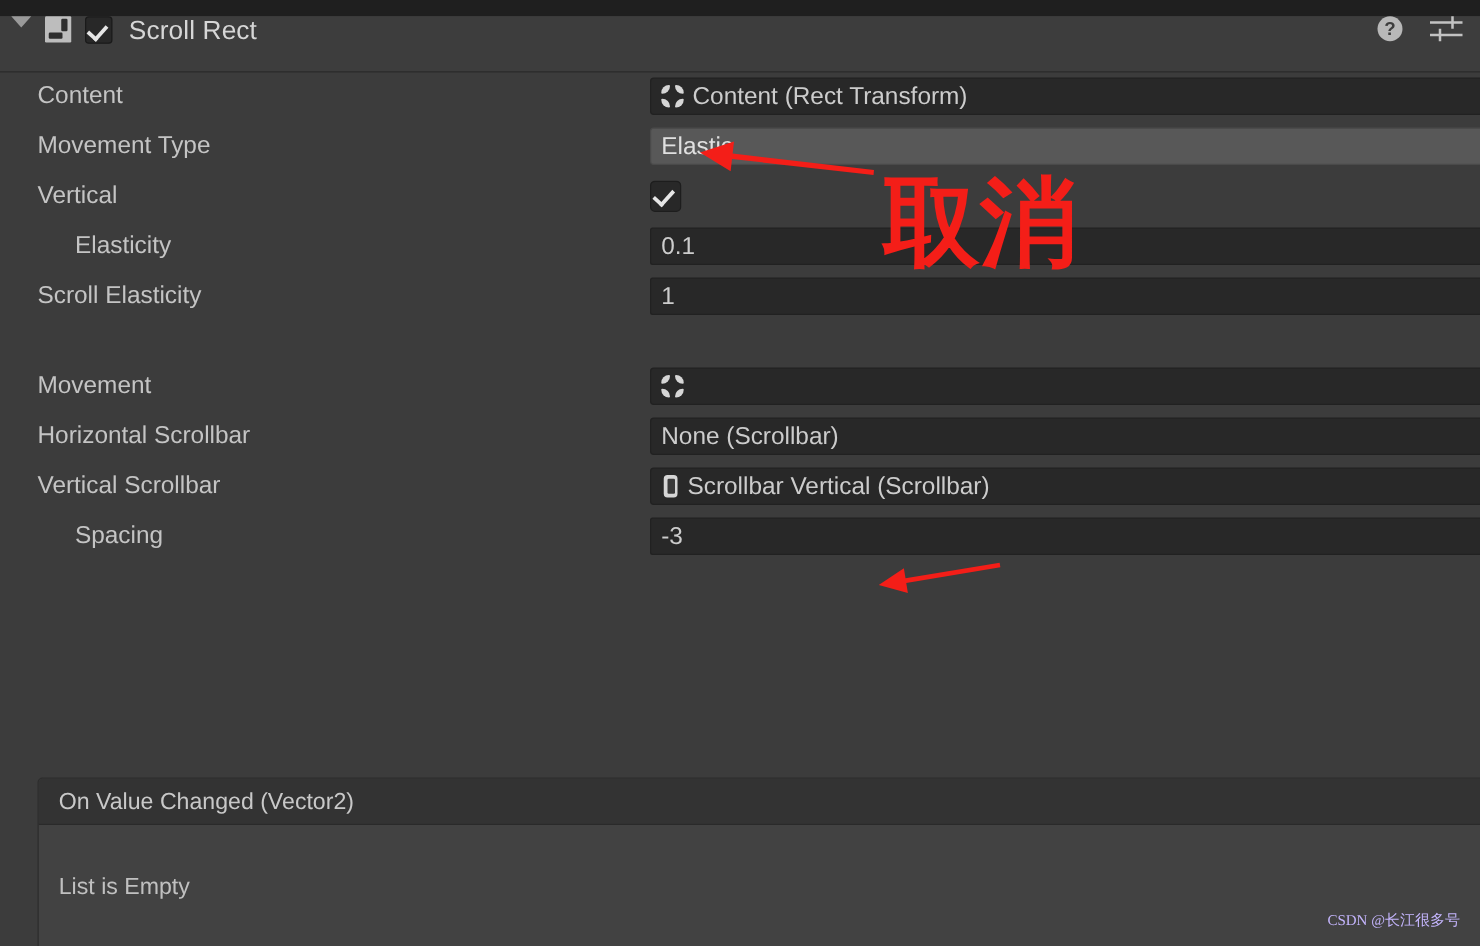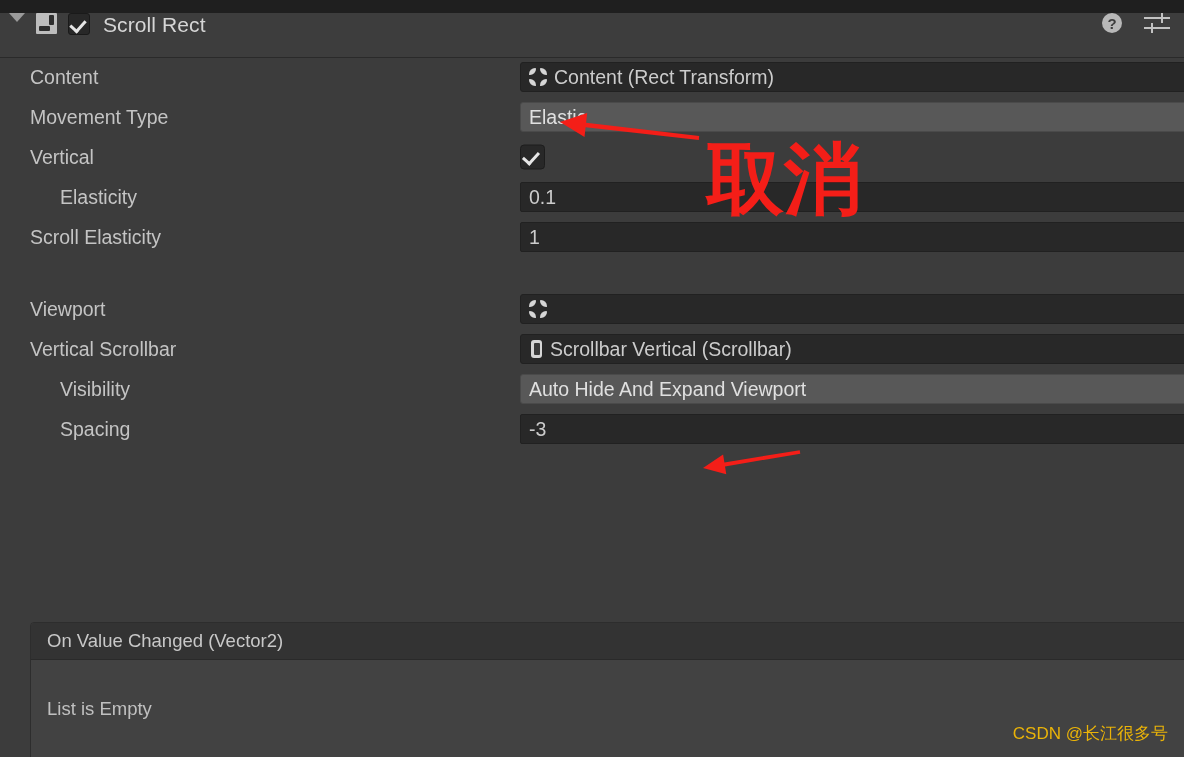--- a/index.html
+++ b/index.html
@@ -269,23 +269,23 @@
     position: absolute;
     left: 0; top: 0;
     width: 1184px; height: 757px;
     pointer-events: none;
   }
 
   .watermark {
     position: absolute;
     right: 16px;
     bottom: 12px;
-    font-size: 17px;
-    color: #eab308;
-    font-family: Liberation Sans, sans-serif;
+    font-size: 12px;
+    color: #c4b5fd;
+    font-family: Liberation Serif, serif;
     white-space: nowrap;
   }
 </style>
 </head>
 <body>
 
 <div class="top-strip"></div>
 
 <div class="comp-header">
   <div class="foldout-arrow"></div>
@@ -336,41 +336,41 @@
       </div>
     </div>
     <div class="row">
       <div class="label">Scroll Elasticity</div>
       <div class="field textfield">
         <span>1</span>
       </div>
     </div>
     <div class="row gap-row"></div>
     <div class="row">
-      <div class="label">Viewport</div>
+      <div class="label">Movement</div>
       <div class="field objectfield">
         <span class="mini-icon rect-icon">
           <i class="tl"></i>
           <i class="tr"></i>
           <i class="bl"></i>
           <i class="br"></i>
         </span>
       </div>
     </div>
     <div class="row">
+      <div class="label">Horizontal Scrollbar</div>
+      <div class="field objectfield">
+        <span>None (Scrollbar)</span>
+      </div>
+    </div>
+    <div class="row">
       <div class="label">Vertical Scrollbar</div>
       <div class="field objectfield">
         <span class="scrollbar-icon"></span>
         <span>Scrollbar Vertical (Scrollbar)</span>
-      </div>
-    </div>
-    <div class="row indent">
-      <div class="label">Visibility</div>
-      <div class="field popup">
-        <span>Auto Hide And Expand Viewport</span>
       </div>
     </div>
     <div class="row indent">
       <div class="label">Spacing</div>
       <div class="field textfield">
         <span>-3</span>
       </div>
     </div>
   </div>
 

